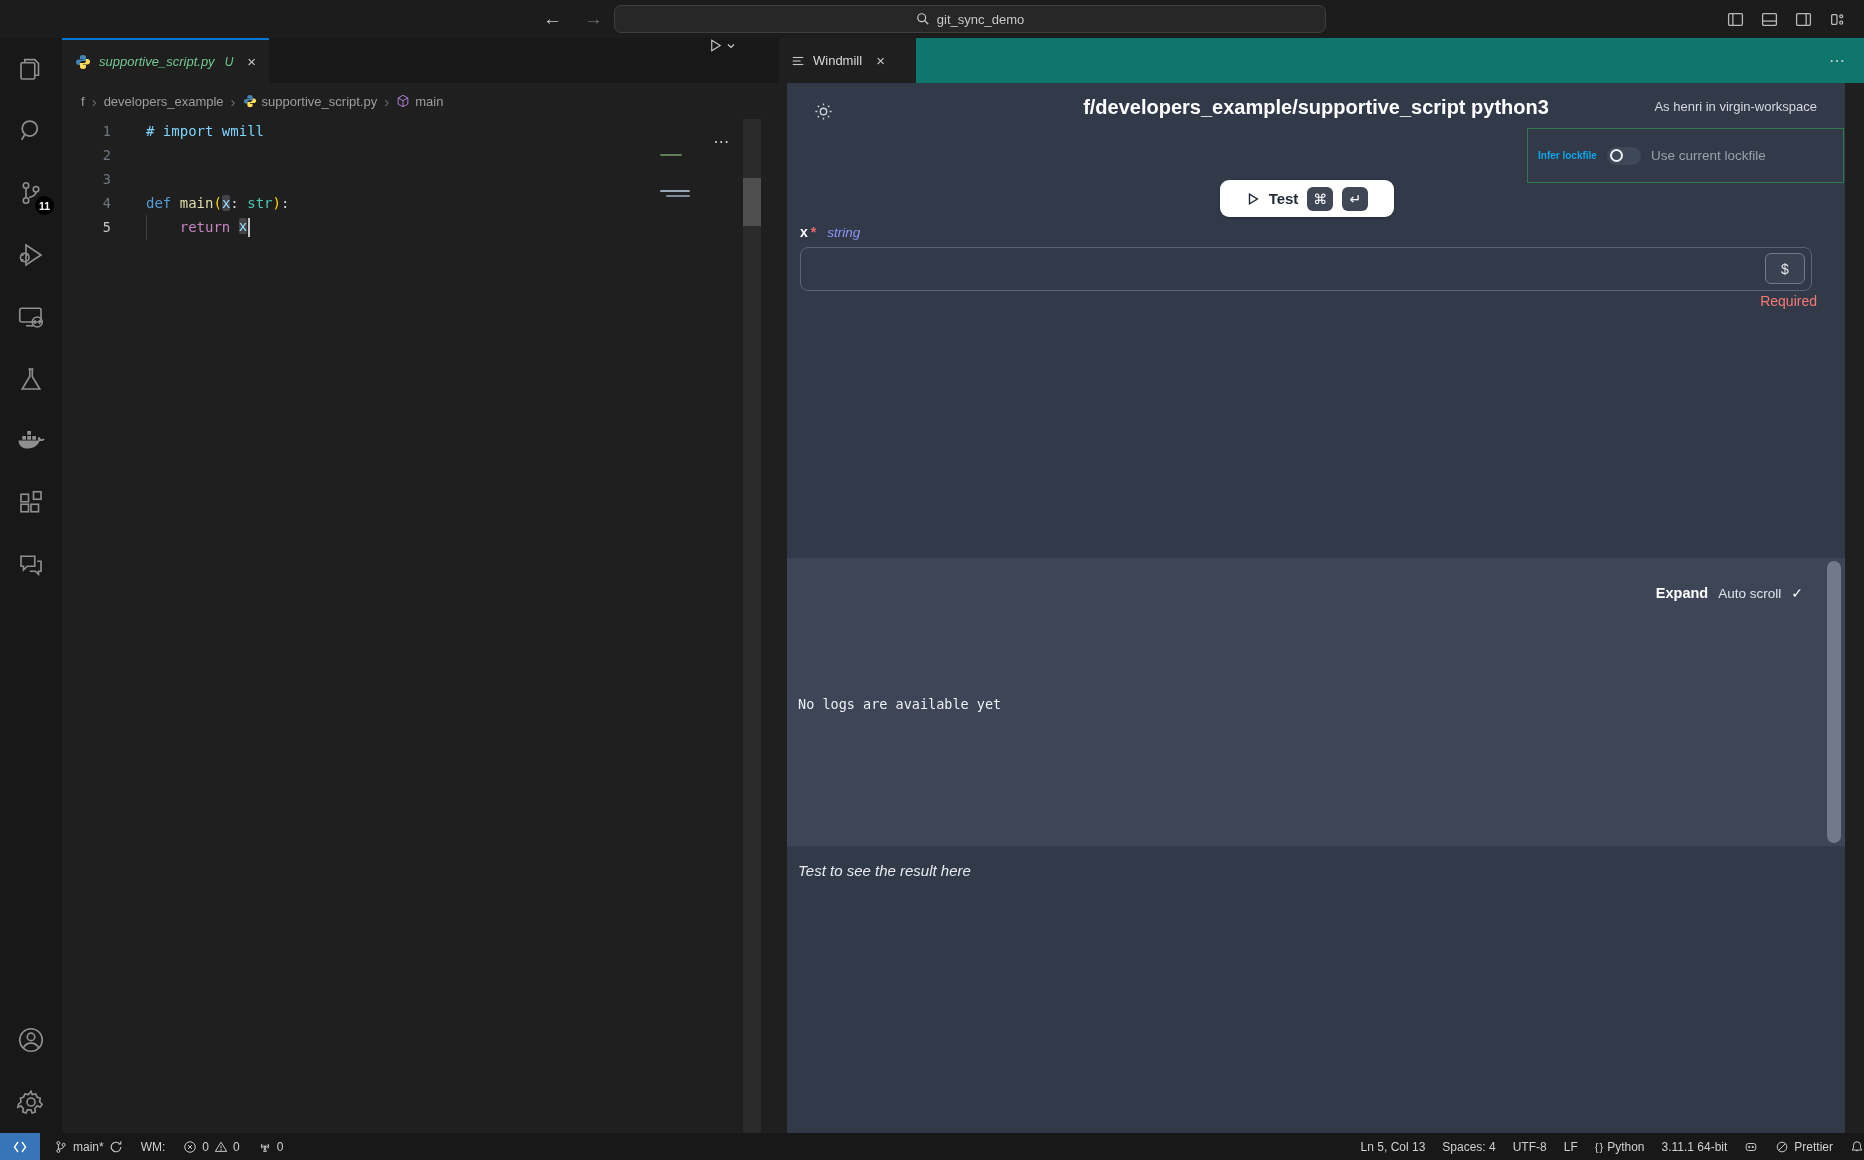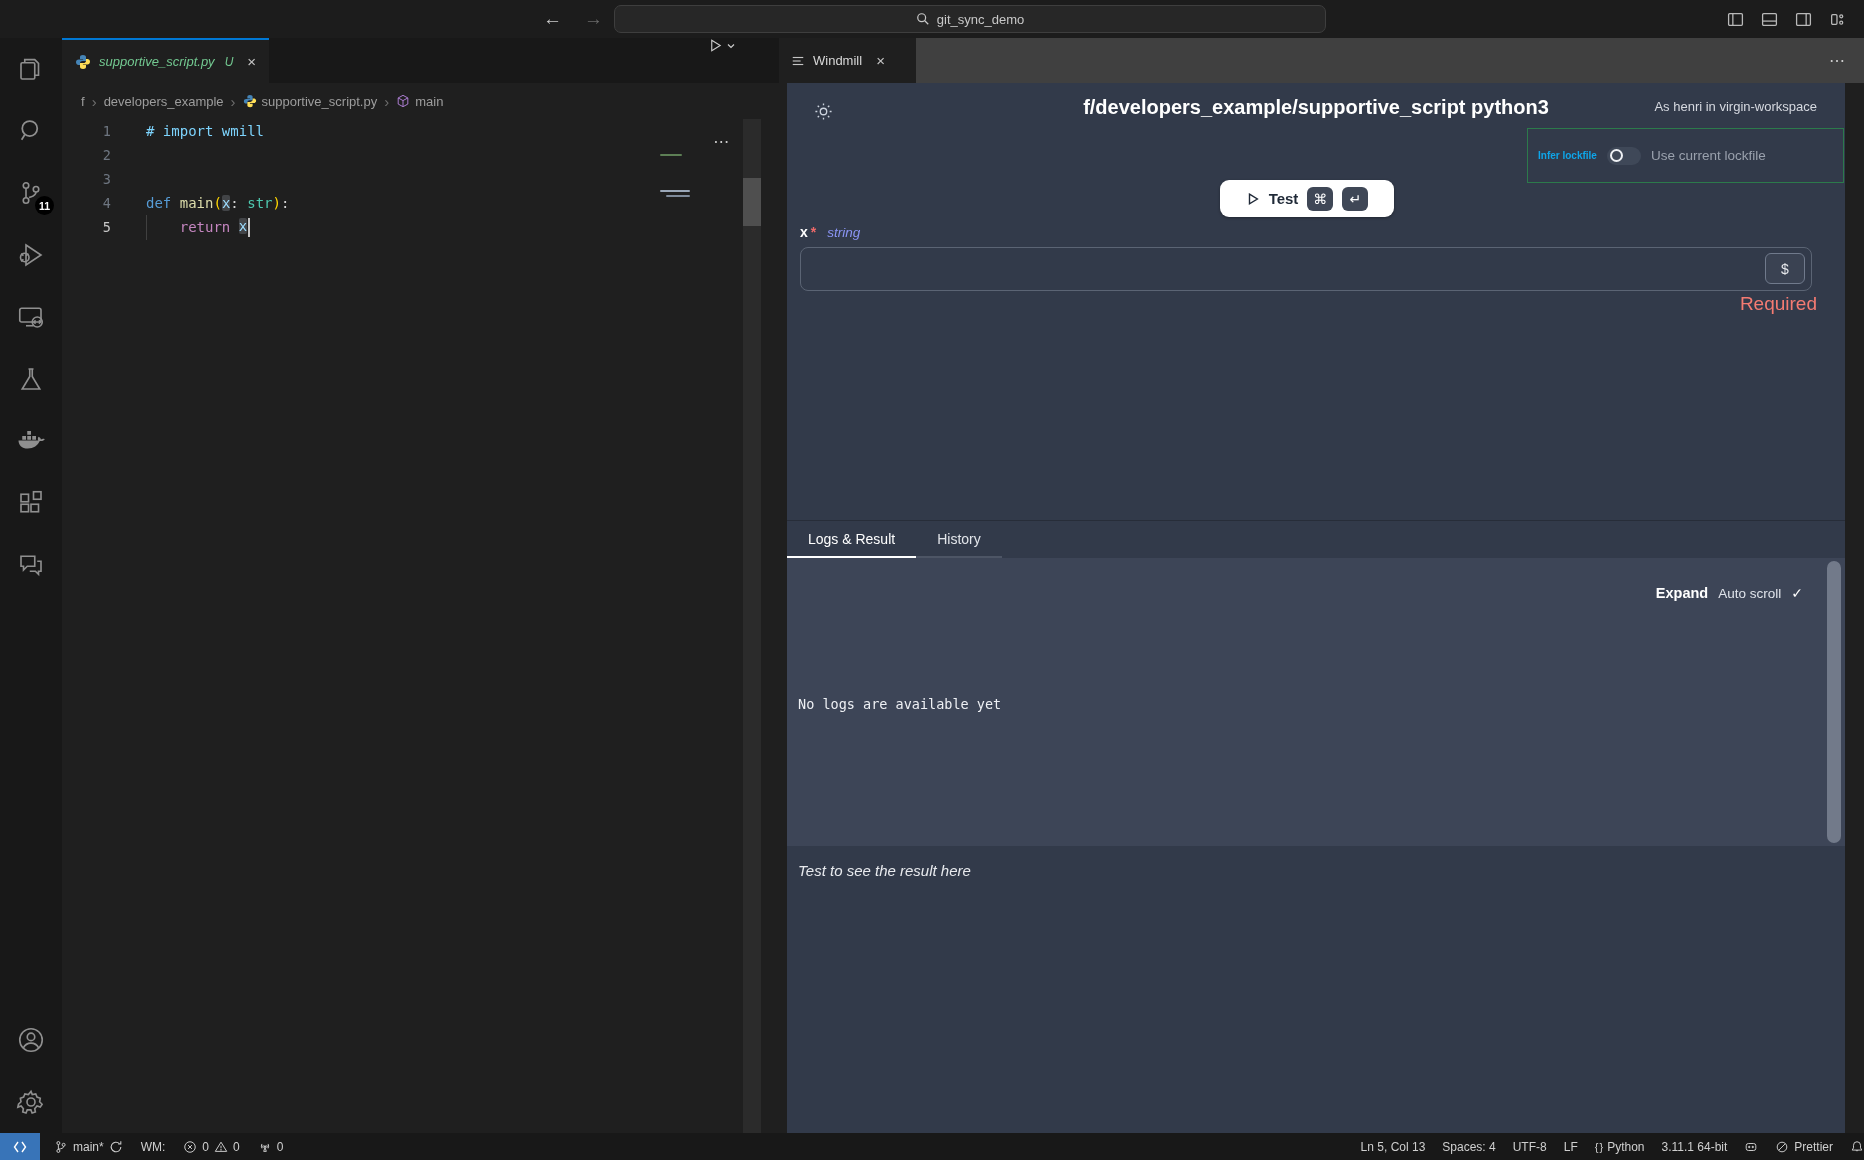--- a/index.html
+++ b/index.html
@@ -75,21 +75,21 @@
   .word-hl { background:rgba(90,93,98,.6); border-radius:2px; }
   .caret { display:inline-block; width:2px; height:19px; background:#c6c6c6; vertical-align:middle; margin-left:1px; }
 
   .minimap { position:absolute; left:586px; top:31px; width:95px; height:80px; }
   .mm-line { position:absolute; height:2px; border-radius:1px; }
   .scroll-track { position:absolute; left:681px; top:0; bottom:0; width:18px; background:#2b2b2b; }
   .scroll-thumb { position:absolute; left:0; top:59px; width:18px; height:48px; background:#4f4f4f; }
 
   
   .wm-group { position:absolute; left:779px; top:38px; width:1085px; height:1095px; background:#1f1f1f; }
-  .wm-tabstrip { position:absolute; left:0; top:0; right:0; height:45px; background:#404040; display:flex; align-items:center; }
+  .wm-tabstrip { position:absolute; left:0; top:0; right:0; height:45px; background:#0f766e; display:flex; align-items:center; }
   .wm-tab { height:45px; width:137px; background:#1f1f1f; display:flex; align-items:center; padding:0 12px; gap:8px; }
   .wm-tab-label { font-size:13px; color:#d8d8d8; }
   .wm-strip-ellipsis { margin-left:auto; padding-right:18px; color:#cccccc; font-size:16px; letter-spacing:1px; }
 
   .webview { position:absolute; left:0; top:45px; right:0; bottom:0; background:#1f1f1f; }
   .wm-panel { position:absolute; left:8px; top:0; width:1058px; bottom:0; background:#323a4a; color:#e7e9ee; }
 
   .sun-btn { position:absolute; left:22px; top:14px; width:28px; height:28px; display:flex; align-items:center; justify-content:center; }
   .wm-title { position:absolute; left:0; right:0; top:13px; text-align:center; font-size:20px; font-weight:700; color:#ffffff; }
   .wm-context { position:absolute; right:28px; top:16px; font-size:13px; color:#d6d9e0; }
@@ -113,21 +113,21 @@
   .arg-name { font-size:14px; font-weight:700; color:#ffffff; }
   .arg-star { font-size:14px; font-weight:700; color:#ef6a6a; }
   .arg-type { font-size:13.5px; font-style:italic; color:#8b95f6; margin-left:8px; }
 
   .arg-input-wrap { position:absolute; left:13px; top:164px; width:1012px; height:44px; }
   .arg-input { width:100%; height:100%; background:transparent; border:1px solid #5b6474; border-radius:8px;
     color:#e7e9ee; font-size:14px; padding:0 56px 0 12px; outline:none; font-family:"Liberation Sans",sans-serif; }
   .dollar-btn { position:absolute; right:7px; top:6px; width:40px; height:31px; background:#3a4252;
     border:1px solid #707a8c; border-radius:6px; color:#e5e7eb; font-size:14px;
     display:flex; align-items:center; justify-content:center; }
-  .required-msg { position:absolute; right:28px; top:210px; font-size:19px; color:#f47b72; }
+  .required-msg { position:absolute; right:28px; top:210px; font-size:14px; color:#f47b72; }
 
   .wm-tabs-row { position:absolute; left:0; right:0; top:437px; height:38px; border-top:1px solid #272d39;
     display:flex; align-items:stretch; }
   .wm-tab2 { display:flex; align-items:center; padding:0 21px; font-size:14px; border-bottom:2px solid transparent; }
   .wm-tab2.active { color:#ffffff; border-bottom-color:#ffffff; }
   .wm-tab2.inactive { color:#e2e5ea; border-bottom-color:#4d5565; }
 
   .logs-panel { position:absolute; left:0; right:0; top:475px; height:288px; background:#3d4557; }
   .logs-header { position:absolute; right:42px; top:15px; display:flex; align-items:center; gap:10px;margin-top:12px; }
   .logs-expand { font-size:14.5px; font-weight:700; color:#ffffff; }
@@ -395,24 +395,20 @@
           <span class="arg-name">x</span>
           <span class="arg-star">*</span>
           <span class="arg-type">string</span>
         </div>
         <div class="arg-input-wrap">
           <input class="arg-input" type="text" value="" style="">
           <span class="dollar-btn">$</span>
         </div>
         <div class="required-msg">Required</div>
 
-        <div class="wm-tabs-row">
-          <span class="wm-tab2 active">Logs &amp; Result</span>
-          <span class="wm-tab2 inactive">History</span>
-        </div>
 
         <div class="logs-panel">
           <div class="logs-header">
             <span class="logs-expand">Expand</span>
             <span class="logs-autoscroll">Auto scroll</span>
             <span class="logs-check">✓</span>
           </div>
           <div class="logs-empty">No logs are available yet</div>
           <div class="logs-scrollbar"></div>
         </div>

